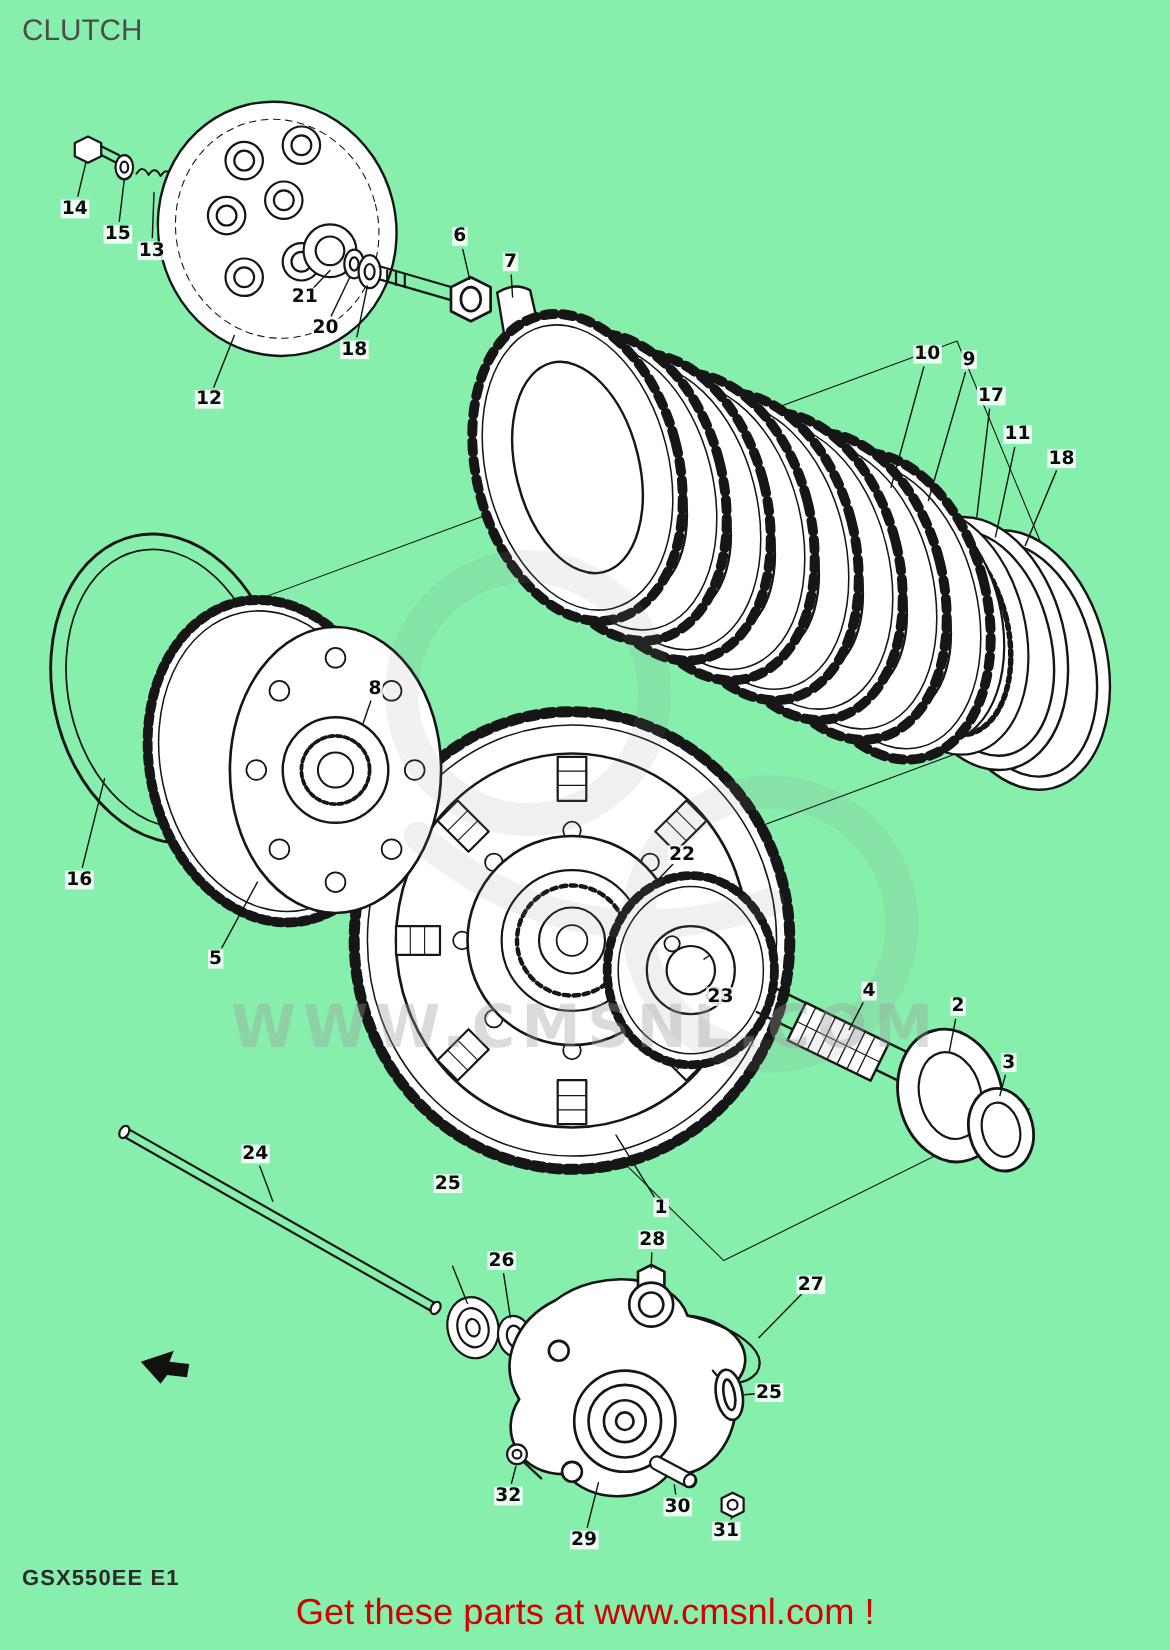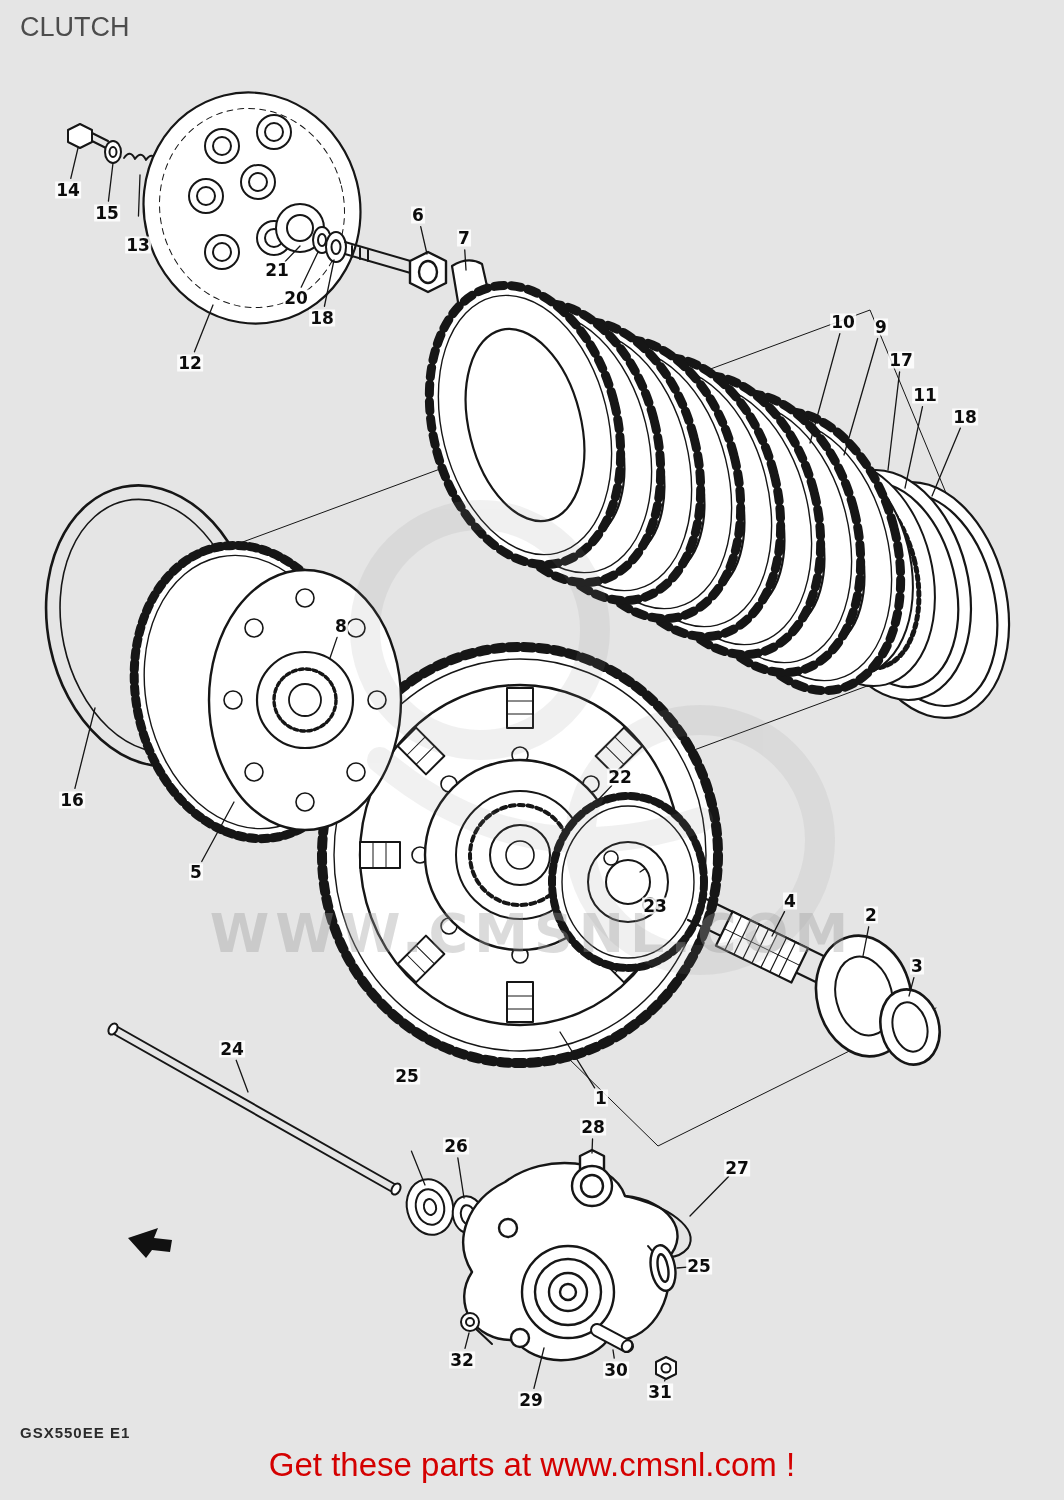--- a/index.html
+++ b/index.html
@@ -1,22 +1,22 @@
 <!DOCTYPE html>
 <html><head>
 <meta charset="utf-8">
 <style>
   *{box-sizing:border-box}
   html,body{margin:0;padding:0;background:#ffffff}
-  .page{position:relative;width:1064px;height:1500px;background:#e5e5e5;font-family:"Liberation Sans",sans-serif;overflow:hidden}
+  .page{position:relative;width:1064px;height:1500px;background:#86efac;font-family:"Liberation Sans",sans-serif;overflow:hidden}
   .page-title{position:absolute;left:20px;top:12px;font-size:27px;color:#4c4c4c}
   .diagram-svg{position:absolute;left:0;top:0;width:1064px;height:1500px}
   .label-layer{position:absolute;left:0;top:0;width:908px;height:1500px;pointer-events:none}
   .part-label{position:absolute;transform:translate(-50%,-50%);font-size:17px;font-weight:bold;color:#0c0c0c;font-family:"DejaVu Sans",sans-serif;background:rgba(255,255,255,.85);padding:0 1px;line-height:1}
-  .model-code{position:absolute;left:20px;top:1424px;font-size:15px;font-weight:bold;color:#2b2b2b;letter-spacing:1px}
+  .model-code{position:absolute;left:20px;top:1424px;font-size:20px;font-weight:bold;color:#2b2b2b;letter-spacing:1px}
   .promo{position:absolute;left:0;top:1446px;width:100%;text-align:center;font-size:33px;color:#d40000;cursor:pointer}
 </style>
 </head>
 <body>
 
 <div class="page">
 
   <div class="page-title">CLUTCH</div>
 
   <svg class="diagram-svg" viewBox="0 0 1064 1500" xmlns="http://www.w3.org/2000/svg">
@@ -349,21 +349,21 @@
           <line x1="614.219914564837" y1="1358.1327637655804" x2="613" y2="1350"></line>
           <line x1="533.910427500436" y1="1388.358289998256" x2="544" y2="1348"></line>
           <line x1="664.6153846153846" y1="1380.923076923077" x2="665" y2="1380"></line>
         </g>
     </g>
   </svg>
 
   <div id="label-layer" class="label-layer">
       <div class="part-label" style="left: 68px; top: 190px;">14</div>
       <div class="part-label" style="left: 107px; top: 213px;">15</div>
-      <div class="part-label" style="left: 138px; top: 228px; margin-top: 17px;">13</div>
+      <div class="part-label" style="left: 138px; top: 228px;">13</div>
       <div class="part-label" style="left: 277px; top: 270px;">21</div>
       <div class="part-label" style="left: 296px; top: 298px;">20</div>
       <div class="part-label" style="left: 322px; top: 318px;">18</div>
       <div class="part-label" style="left: 190px; top: 363px;">12</div>
       <div class="part-label" style="left: 418px; top: 215px;">6</div>
       <div class="part-label" style="left: 464px; top: 238px;">7</div>
       <div class="part-label" style="left: 843px; top: 322px;">10</div>
       <div class="part-label" style="left: 881px; top: 327px;">9</div>
       <div class="part-label" style="left: 901px; top: 360px;">17</div>
       <div class="part-label" style="left: 925px; top: 395px;">11</div>

